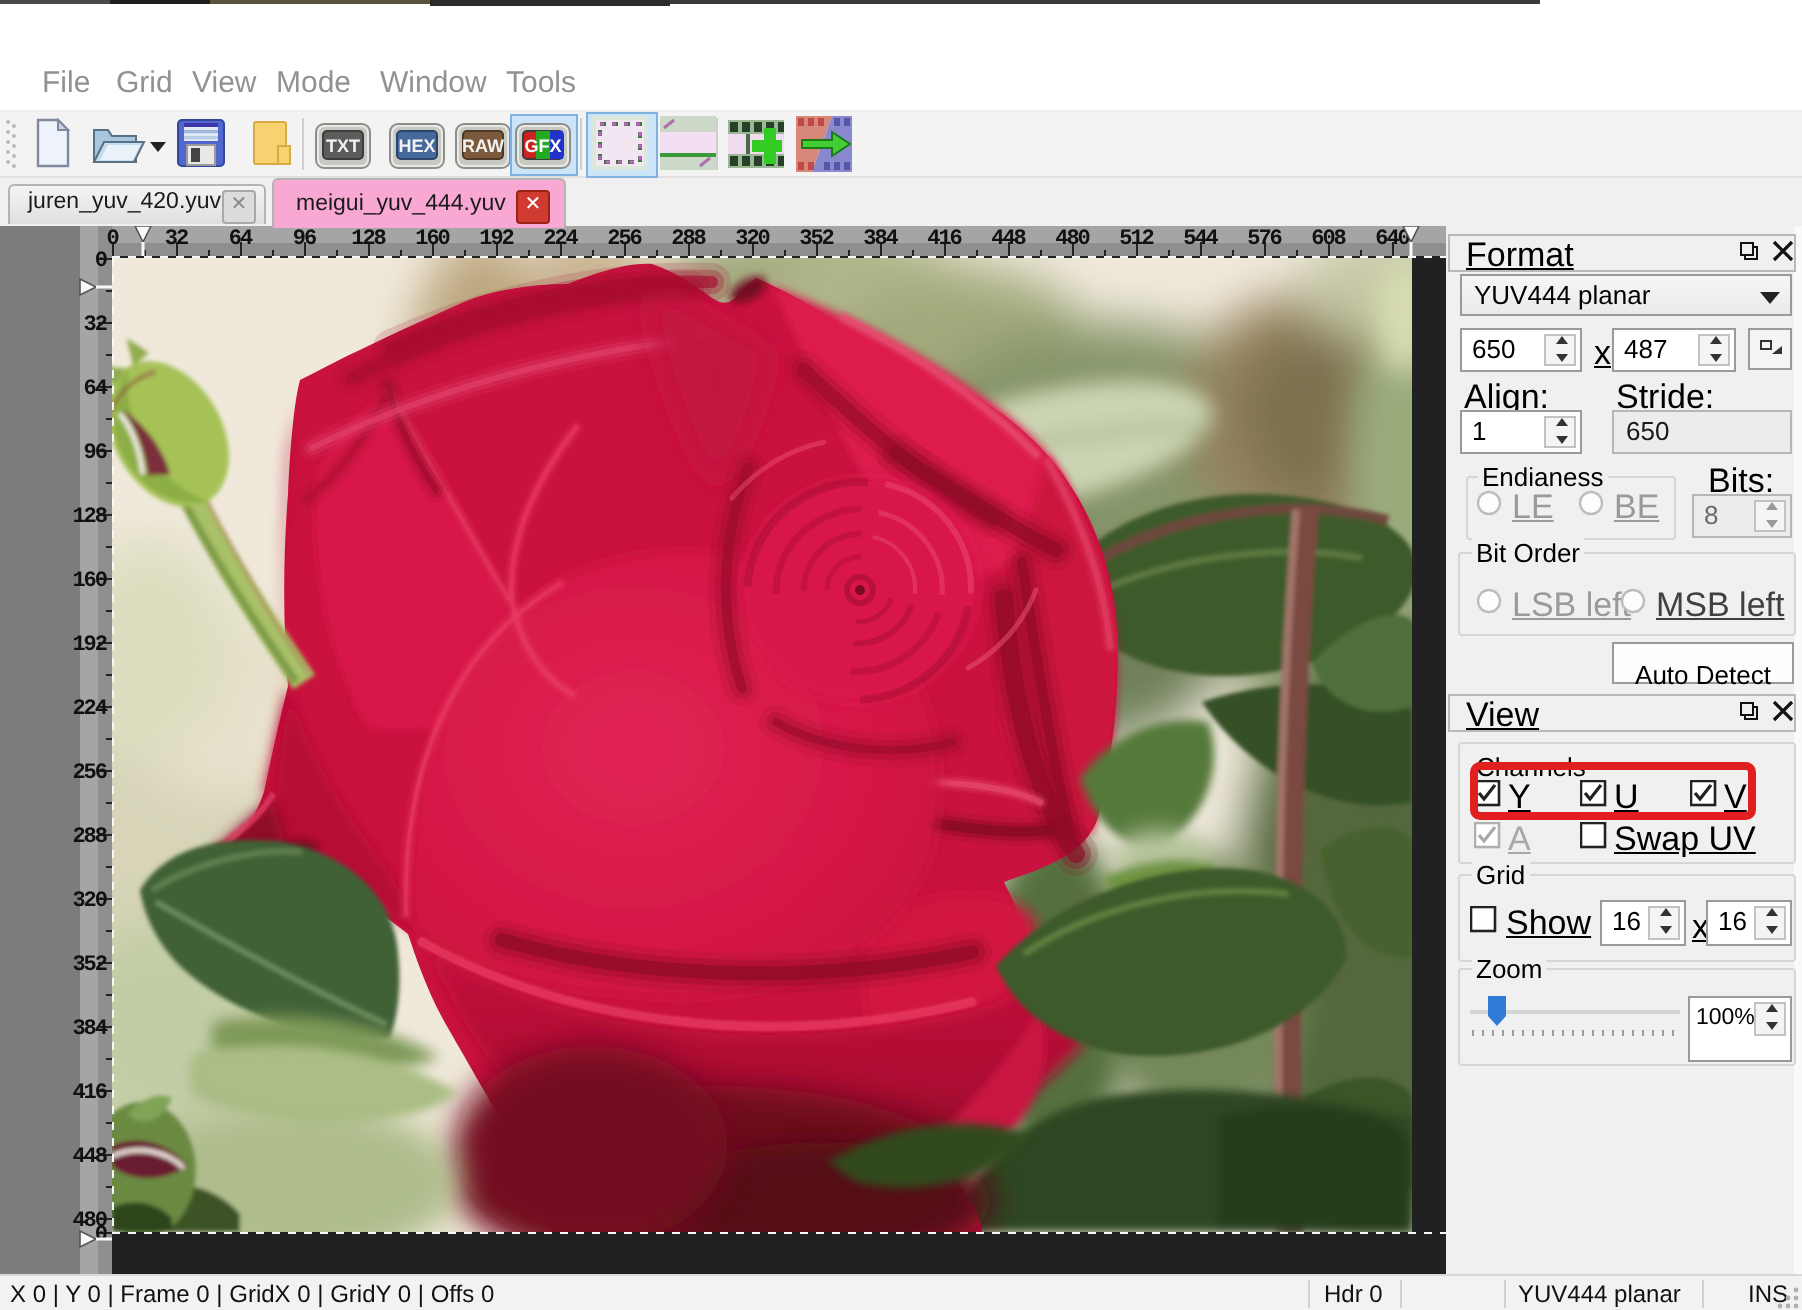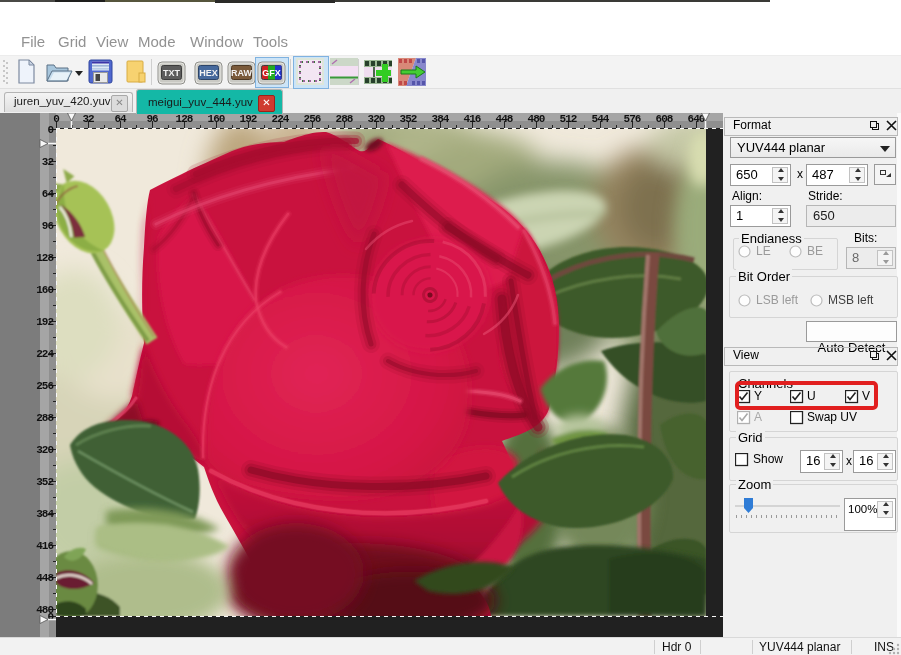--- a/index.html
+++ b/index.html
@@ -14,33 +14,33 @@
   
   #menubar{left:0;top:28px;width:901px;height:27px;background:#fff;}
   .menuitem{position:absolute;top:5px;font-size:15px;color:#929292;margin-left:12px;}
   
   #toolbar{left:0;top:55px;width:901px;height:32px;background:#f3f3f3;border-top:1px solid #ececec;border-bottom:1px solid #e0e0e0;}
   .tsep{position:absolute;top:3px;width:1px;height:26px;background:#cfcfcf;}
   
   #tabbar{left:0;top:89px;width:901px;height:24px;background:#f0f0f0;}
   #tabline{left:0;top:111px;width:901px;height:2px;background:#cfcfcf;}
   #tab1{left:4px;top:3px;width:127px;height:19px;background:linear-gradient(#f4f4f4,#dfdfdf);border:1px solid #b4b4b4;border-bottom:none;border-radius:3px 3px 0 0;}
-  #tab2{left:136px;top:0px;width:145px;height:24px;background:#14b8a6;border:1px solid #b4b4b4;border-bottom:none;border-radius:3px 3px 0 0;z-index:3;}
+  #tab2{left:136px;top:0px;width:145px;height:24px;background:#f9a8d4;border:1px solid #b4b4b4;border-bottom:none;border-radius:3px 3px 0 0;z-index:3;}
   .tabtxt{position:absolute;top:4px;font-size:11.5px;color:#1a1a1a;white-space:nowrap;}
   .closebox{position:absolute;width:15px;height:15px;border-radius:2px;font-size:10px;line-height:14px;text-align:center;}
   
   #leftmargin{left:0;top:113px;width:40px;height:524px;background:#7c7c7c;}
   #vruler{left:40px;top:113px;width:16px;height:524px;background:linear-gradient(90deg,#a5a5a5 55%,#8f8f8f 55%);}
   #hruler{left:40px;top:113px;width:683px;height:15px;background:linear-gradient(#a5a5a5 55%,#8f8f8f 55%);}
   #void{left:56px;top:128px;width:667px;height:509px;background:#212121;}
   #photo{left:56px;top:129px;width:650px;height:487px;}
   #panel{left:723px;top:113px;width:178px;height:524px;background:#f0f0f0;}
   
   #statusbar{left:0;top:637px;width:901px;height:18px;background:#f2f2f2;border-top:1px solid #d9d9d9;font-size:12px;color:#111;}
-  .plabel{position:absolute;font-size:12px;color:#000;white-space:nowrap;}
+  .plabel{position:absolute;font-size:17px;color:#000;white-space:nowrap;text-decoration:underline;}
   .gbox{position:absolute;border:1px solid #d5d5d5;border-radius:2px;}
   .glabel{position:absolute;font-size:13px;color:#000;background:#f0f0f0;padding:0 2px;white-space:nowrap;}
 </style>
 </head>
 <body>
 <div id="app">
   <div class="abs" id="topsliver"></div>
   <div class="abs" style="left:0;top:0;width:55px;height:2px;background:#4a4a46;"></div>
   <div class="abs" style="left:55px;top:0;width:50px;height:2px;background:#1e1e1c;"></div>
   <div class="abs" style="left:105px;top:0;width:110px;height:2px;background:#56553c;"></div>
@@ -643,21 +643,21 @@
     <div class="glabel" style="left:13px;top:156px">Bit Order</div>
     <svg class="abs" style="left:15px;top:181px" width="14" height="14">
         <circle cx="6.5" cy="6.5" r="5.5" fill="#fdfdfd" stroke="#bdbdbd" stroke-width="1.2"></circle>
       </svg>
     <div class="plabel" style="left:33px;top:180px;color:#9a9a9a">LSB left</div>
     <svg class="abs" style="left:87px;top:181px" width="14" height="14">
         <circle cx="6.5" cy="6.5" r="5.5" fill="#fdfdfd" stroke="#bdbdbd" stroke-width="1.2"></circle>
       </svg>
     <div class="plabel" style="left:105px;top:180px;color:#404040">MSB left</div>
     <div class="abs" style="left:83px;top:208px;width:91px;height:21px;background:#fdfdfd;border:1px solid #9a9a9a;box-sizing:border-box;text-align:center;">
-      <div style="font-size:13px;color:#000;margin-top:18px;">Auto Detect</div>
+      <div style="font-size:13px;color:#000;margin-top:8px;">Auto Detect</div>
     </div>
     <div class="abs" style="left:1px;top:234px;width:172px;height:17px;border:1px solid #b9b9b9;"></div>
     <div class="plabel" style="left:10px;top:235px">View</div>
     <svg class="abs" style="left:146px;top:237px" width="28" height="12">
         <rect x="3.5" y="3.5" width="6" height="6" fill="#f0f0f0" stroke="#111"></rect>
         <rect x="1.5" y="1.5" width="6" height="6" fill="#f0f0f0" stroke="#111"></rect>
         <path d="M18,1 L27,10 M27,1 L18,10" stroke="#111" stroke-width="1.6"></path>
       </svg>
     <div class="gbox" style="left:6px;top:258px;width:167px;height:59px;"></div>
     <div class="glabel" style="left:13px;top:263px">Channels</div>
@@ -741,20 +741,21 @@
     <div class="abs" style="left:121px;top:385px;width:52px;height:33px;background:#fff;border:1px solid #9a9a9a;box-sizing:border-box;">
         <div class="abs" style="left:3px;top:4px;font-size:11.5px;color:#000">100%</div>
         <div class="abs" style="right:2px;top:2px;width:14px;height:15px;border:1px solid #c2c2c2;background:#f4f4f4;"></div>
         <svg class="abs" style="right:2px;top:2px" width="14" height="17">
           <path d="M4,5 L10,5 L7,1 Z" fill="#333"></path>
           <path d="M4,10 L10,10 L7,14 Z" fill="#333"></path>
         </svg>
       </div>
   </div>
   <div class="abs" id="statusbar">
+    <div class="abs" style="left:5px;top:2px;">X 0 | Y 0 | Frame 0 | GridX 0 | GridY 0 | Offs 0</div>
     <div class="abs" style="left:654px;top:2px;width:1px;height:14px;background:#cfcfcf;"></div>
     <div class="abs" style="left:662px;top:2px;">Hdr 0</div>
     <div class="abs" style="left:700px;top:2px;width:1px;height:14px;background:#cfcfcf;"></div>
     <div class="abs" style="left:707px;top:2px;margin-top:46px;">650x487</div>
     <div class="abs" style="left:752px;top:2px;width:1px;height:14px;background:#cfcfcf;"></div>
     <div class="abs" style="left:759px;top:2px;">YUV444 planar</div>
     <div class="abs" style="left:851px;top:2px;width:1px;height:14px;background:#cfcfcf;"></div>
     <div class="abs" style="left:874px;top:2px;">INS</div>
     <svg class="abs" style="left:888px;top:5px" width="12" height="12">
       <g fill="#b0b0b0">

